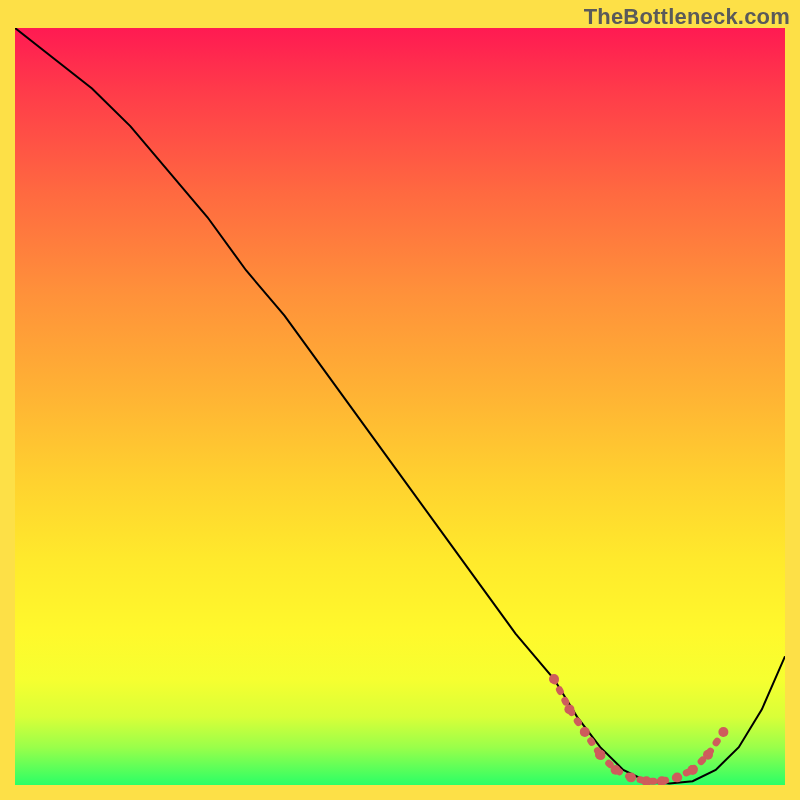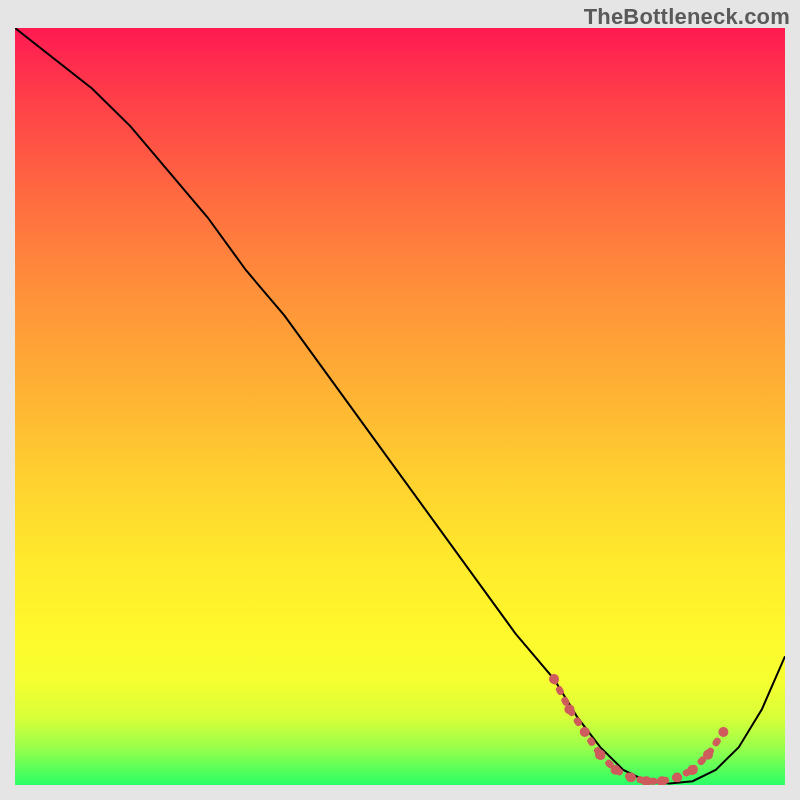--- a/index.html
+++ b/index.html
@@ -8,21 +8,21 @@
     width: 800px;
     height: 800px;
     background: #000;
     overflow: hidden;
     font-family: Arial, Helvetica, sans-serif;
   }
   .frame {
     position: relative;
     width: 800px;
     height: 800px;
-    background: #e5e5e5;
+    background: #fde047;
   }
   .watermark {
     position: absolute;
     top: 4px;
     right: 10px;
     color: #5a5a5a;
     font-size: 22px;
     font-weight: 600;
     letter-spacing: 0.2px;
     z-index: 5;

